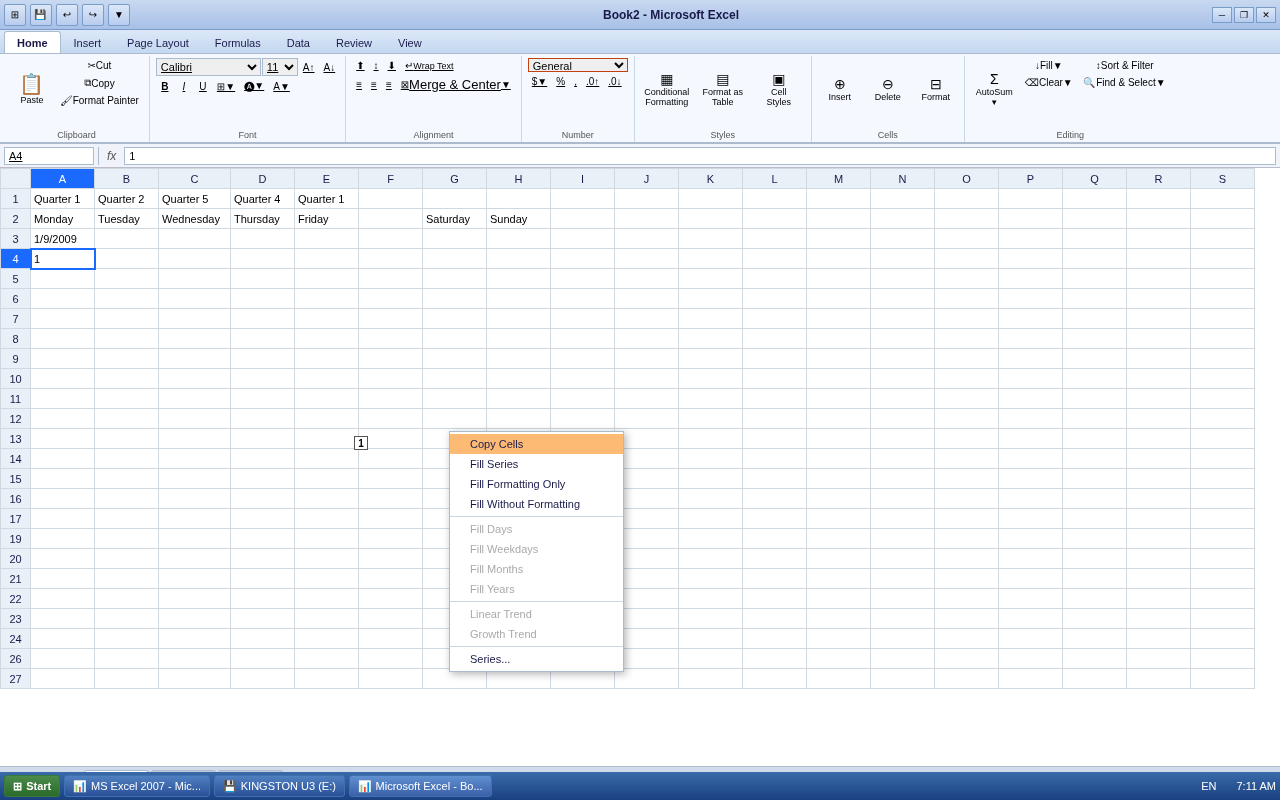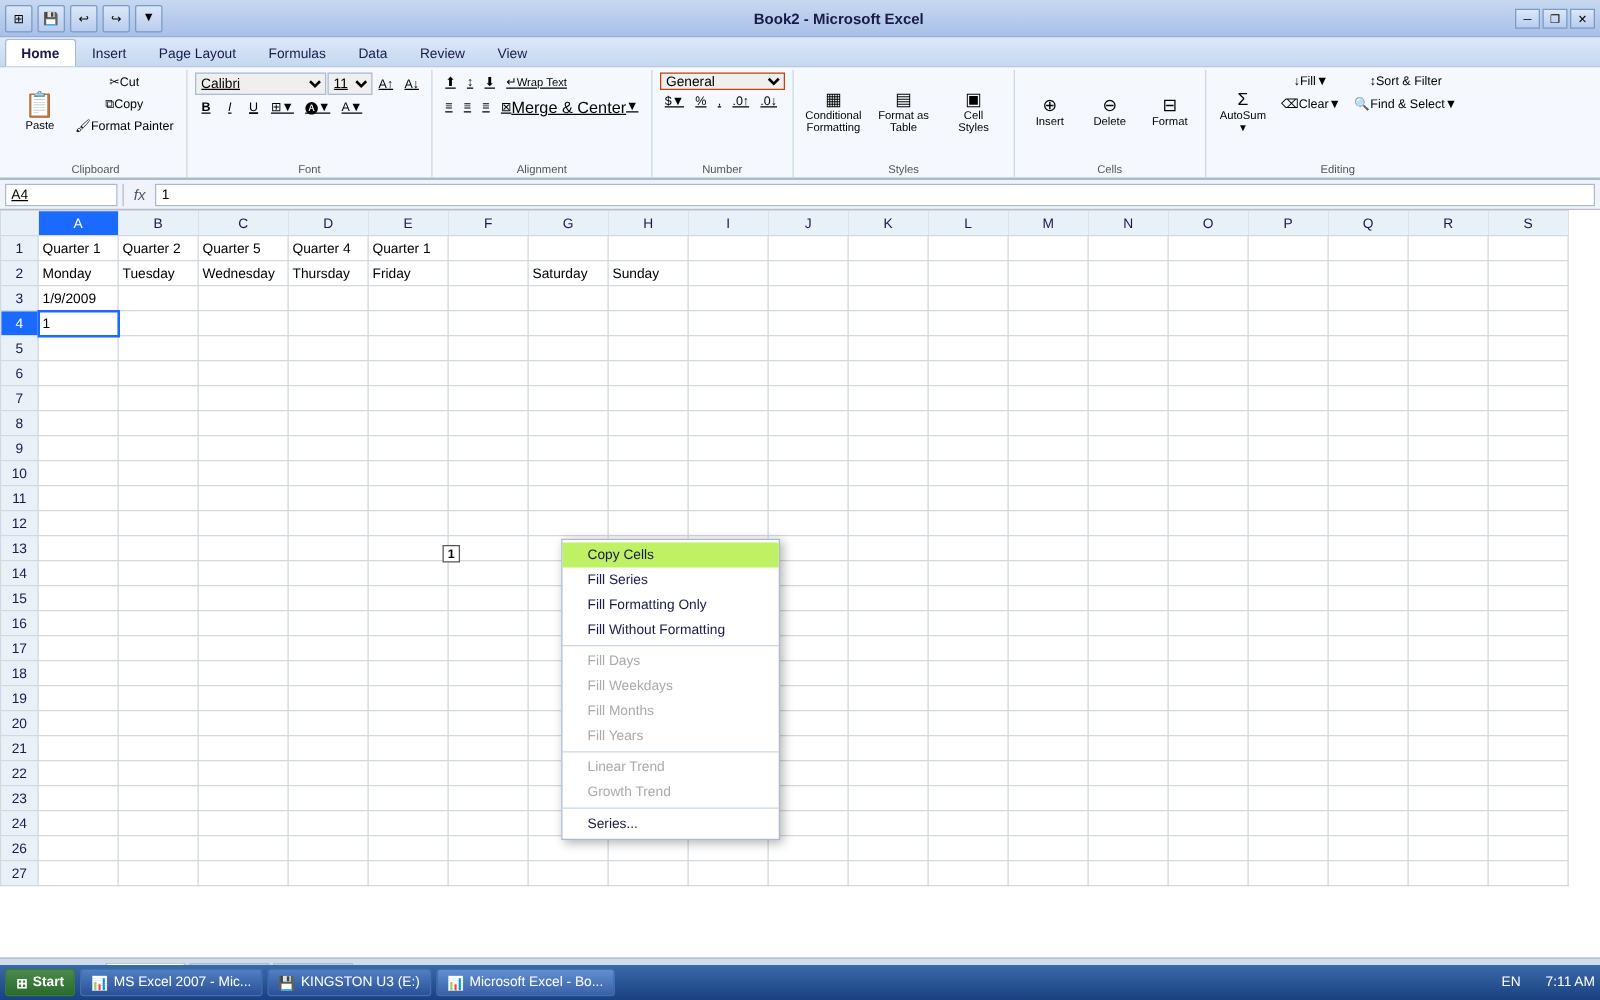--- a/index.html
+++ b/index.html
@@ -235,21 +235,21 @@
       box-shadow: 2px 2px 8px rgba(0,0,0,0.3);
       z-index: 100;
       padding: 2px 0;
     }
     .ctx-item {
       padding: 4px 20px;
       font-size: 11px;
       cursor: pointer;
       color: #1a1a4a;
     }
-    .ctx-item.highlighted { background: #bef264; color: #1a1a4a; }
+    .ctx-item.highlighted { background: #fdba74; color: #1a1a4a; }
     .ctx-item.disabled { color: #aaa; cursor: default; }
     .ctx-separator { height: 1px; background: #c8d8e8; margin: 2px 0; }
 
     
     .fill-indicator {
       position: absolute;
       left: 354px;
       top: 272px;
       width: 14px;
       height: 14px;
@@ -906,42 +906,20 @@
             <td></td>
             <td></td>
             <td></td>
             <td></td>
             <td></td>
             <td></td>
             <td></td>
             <td></td>
           </tr>
           <tr>
-            <td class="row-num">18</td>
-            <td></td>
-            <td></td>
-            <td></td>
-            <td></td>
-            <td></td>
-            <td></td>
-            <td></td>
-            <td></td>
-            <td></td>
-            <td></td>
-            <td></td>
-            <td></td>
-            <td></td>
-            <td></td>
-            <td></td>
-            <td></td>
-            <td></td>
-            <td></td>
-            <td></td>
-          </tr>
-          <tr>
             <td class="row-num">19</td>
             <td></td>
             <td></td>
             <td></td>
             <td></td>
             <td></td>
             <td></td>
             <td></td>
             <td></td>
             <td></td>

